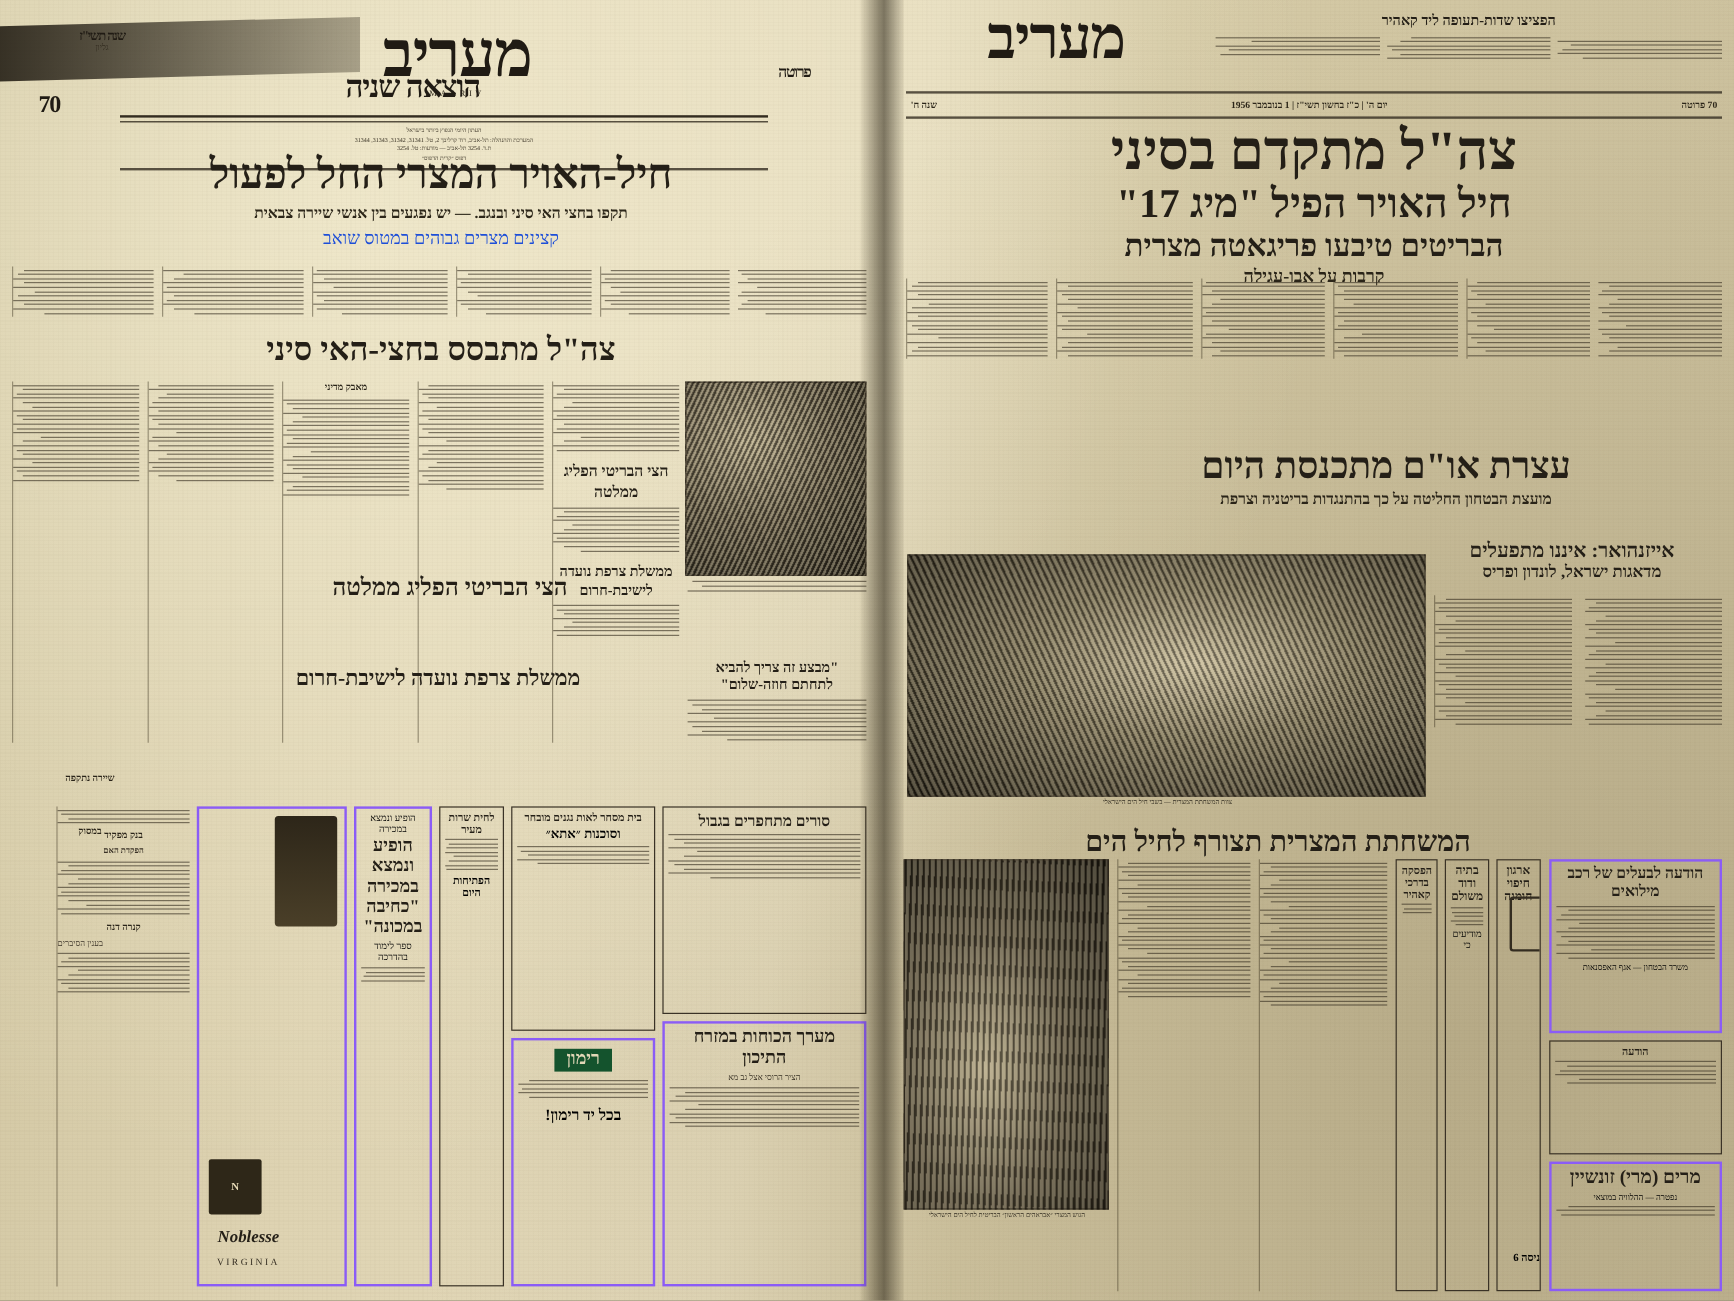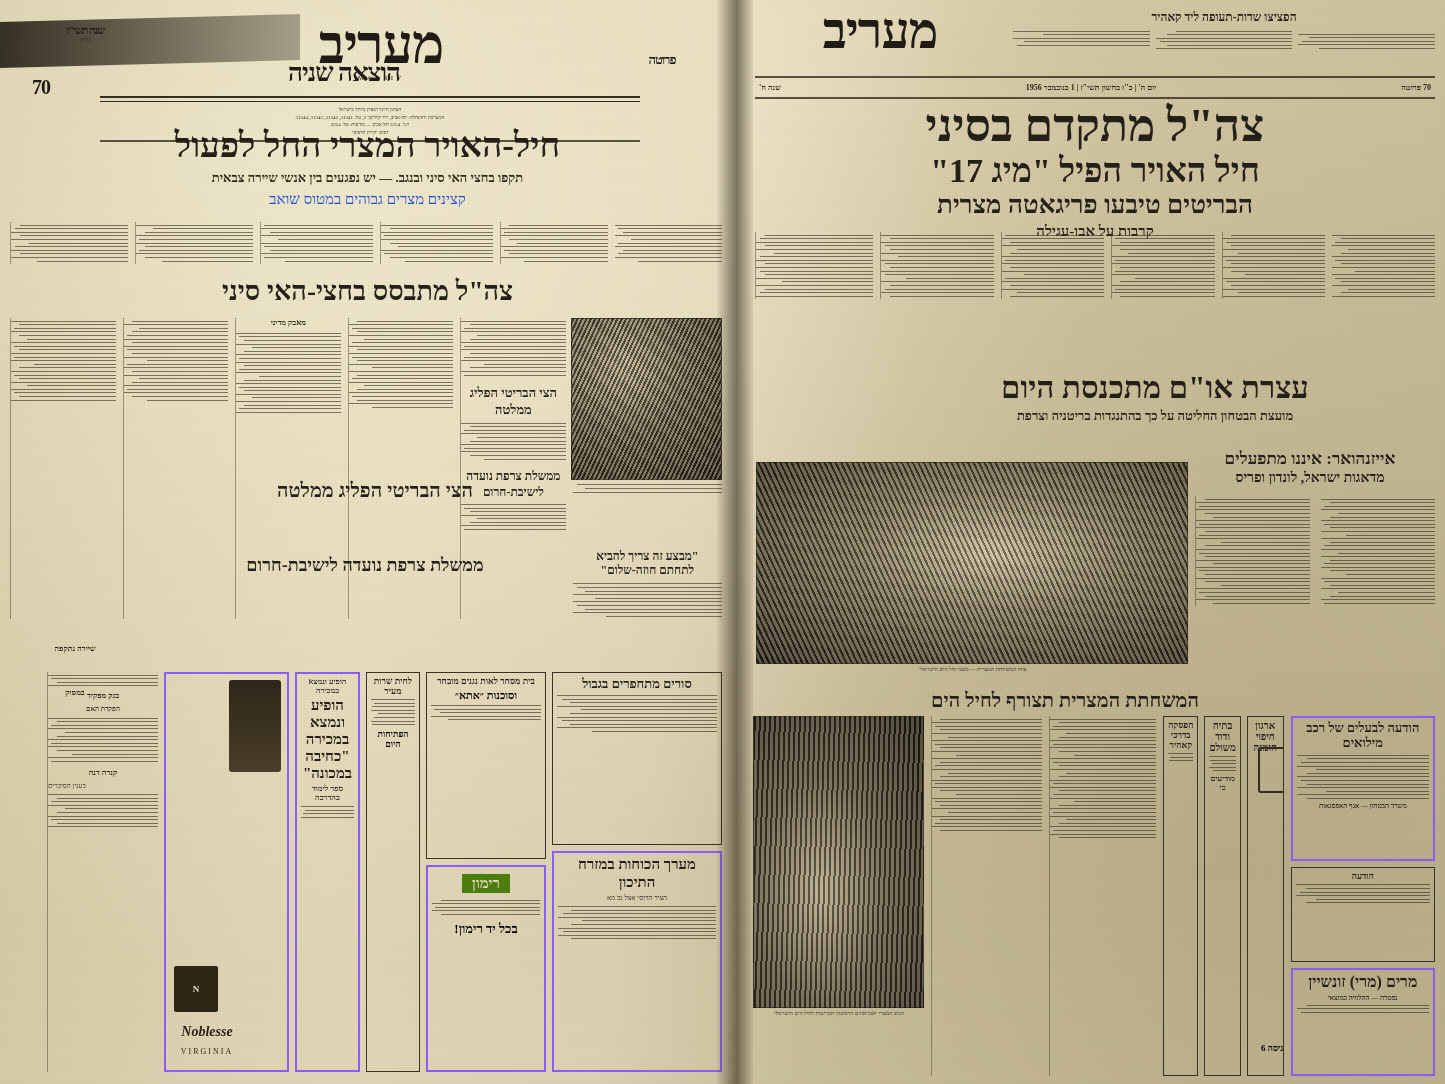--- a/index.html
+++ b/index.html
@@ -480,21 +480,21 @@
           <div style="font-size:11px;font-weight:bold;text-align:center;margin-top:3px;">וסוכנות ״אתא״</div>
           <div class="lines" style="margin-top:4px;">
               <span class="s1"></span>
               <span class="s3"></span>
               <span class="s2"></span>
               <span class="s1"></span>
               <span class="s4"></span>
             </div>
         </div>
         <div class="adbox thick" style="flex:1.1;text-align:center;">
-          <div style="display:inline-block;padding:1px 10px;background:#4d7c0f;color:#e1d7b7;font-weight:bold;font-size:15px;margin:4px 0;">רימון</div>
+          <div style="display:inline-block;padding:1px 10px;background:#14532d;color:#e1d7b7;font-weight:bold;font-size:15px;margin:4px 0;">רימון</div>
           <div class="lines">
               <span class="s2"></span>
               <span class="s1"></span>
               <span class="s3"></span>
               <span class="s1"></span>
               <span class="s2"></span>
             </div>
           <div style="font-size:13px;font-weight:bold;margin-top:6px;">בכל יד רימון!</div>
         </div>
       </div>
@@ -845,21 +845,21 @@
       </div>
 
       <div style="width:430px;">
         <div style="height:14px;"></div>
         <div class="photo p2" style="height:200px;width:100%;"></div>
         <div class="cap">צוות המשחתת המצרית — בשבי חיל הים הישראלי</div>
       </div>
     </div>
 
     <div style="position:absolute;right:190px;top:690px;width:380px;text-align:center;">
-      <div class="hl" style="font-size:20px;">המשחתת המצרית תצורף לחיל הים</div>
+      <div class="hl" style="font-size:24px;">המשחתת המצרית תצורף לחיל הים</div>
     </div>
 
     <div style="position:absolute;right:10px;top:716px;width:680px;height:360px;display:flex;gap:7px;">
 
       <div style="width:150px;display:flex;flex-direction:column;gap:6px;">
         <div class="adbox thick" style="flex:1.1;">
           <div class="adtitle" style="font-size:13px;line-height:1.15;">הודעה לבעלים של רכב מילואים</div>
           <div class="lines" style="margin-top:4px;">
               <span class="s1"></span>
               <span class="s2"></span>

